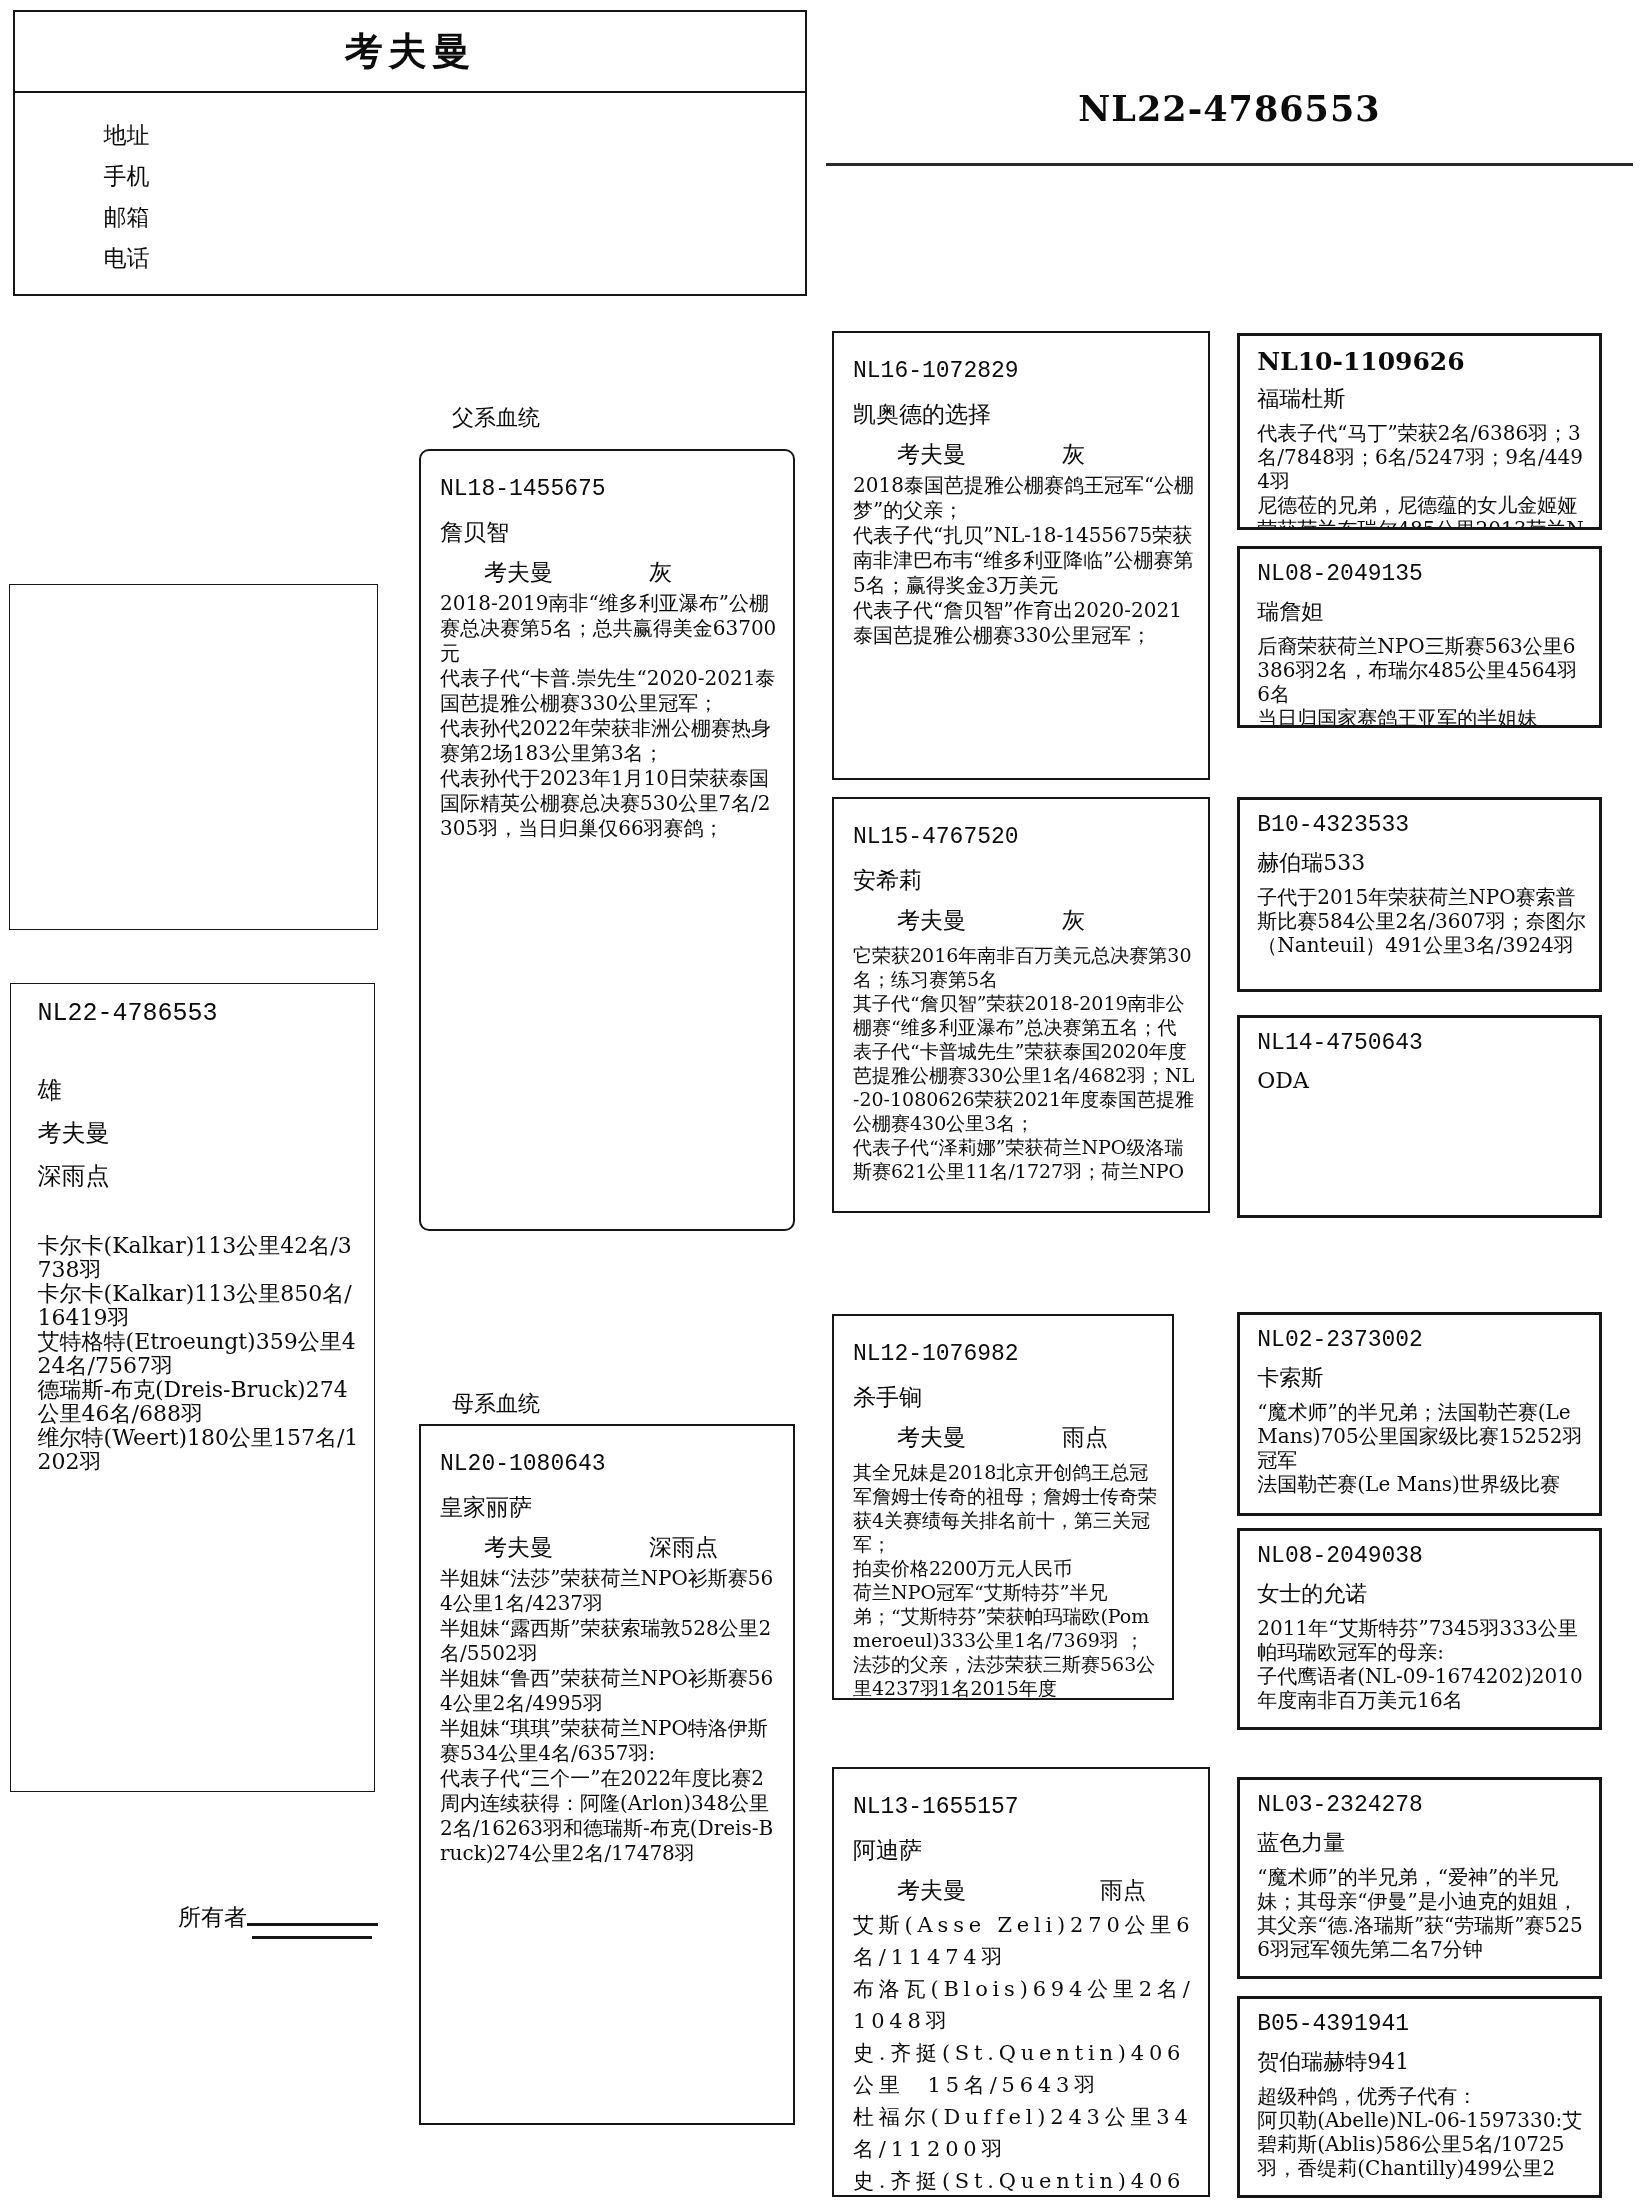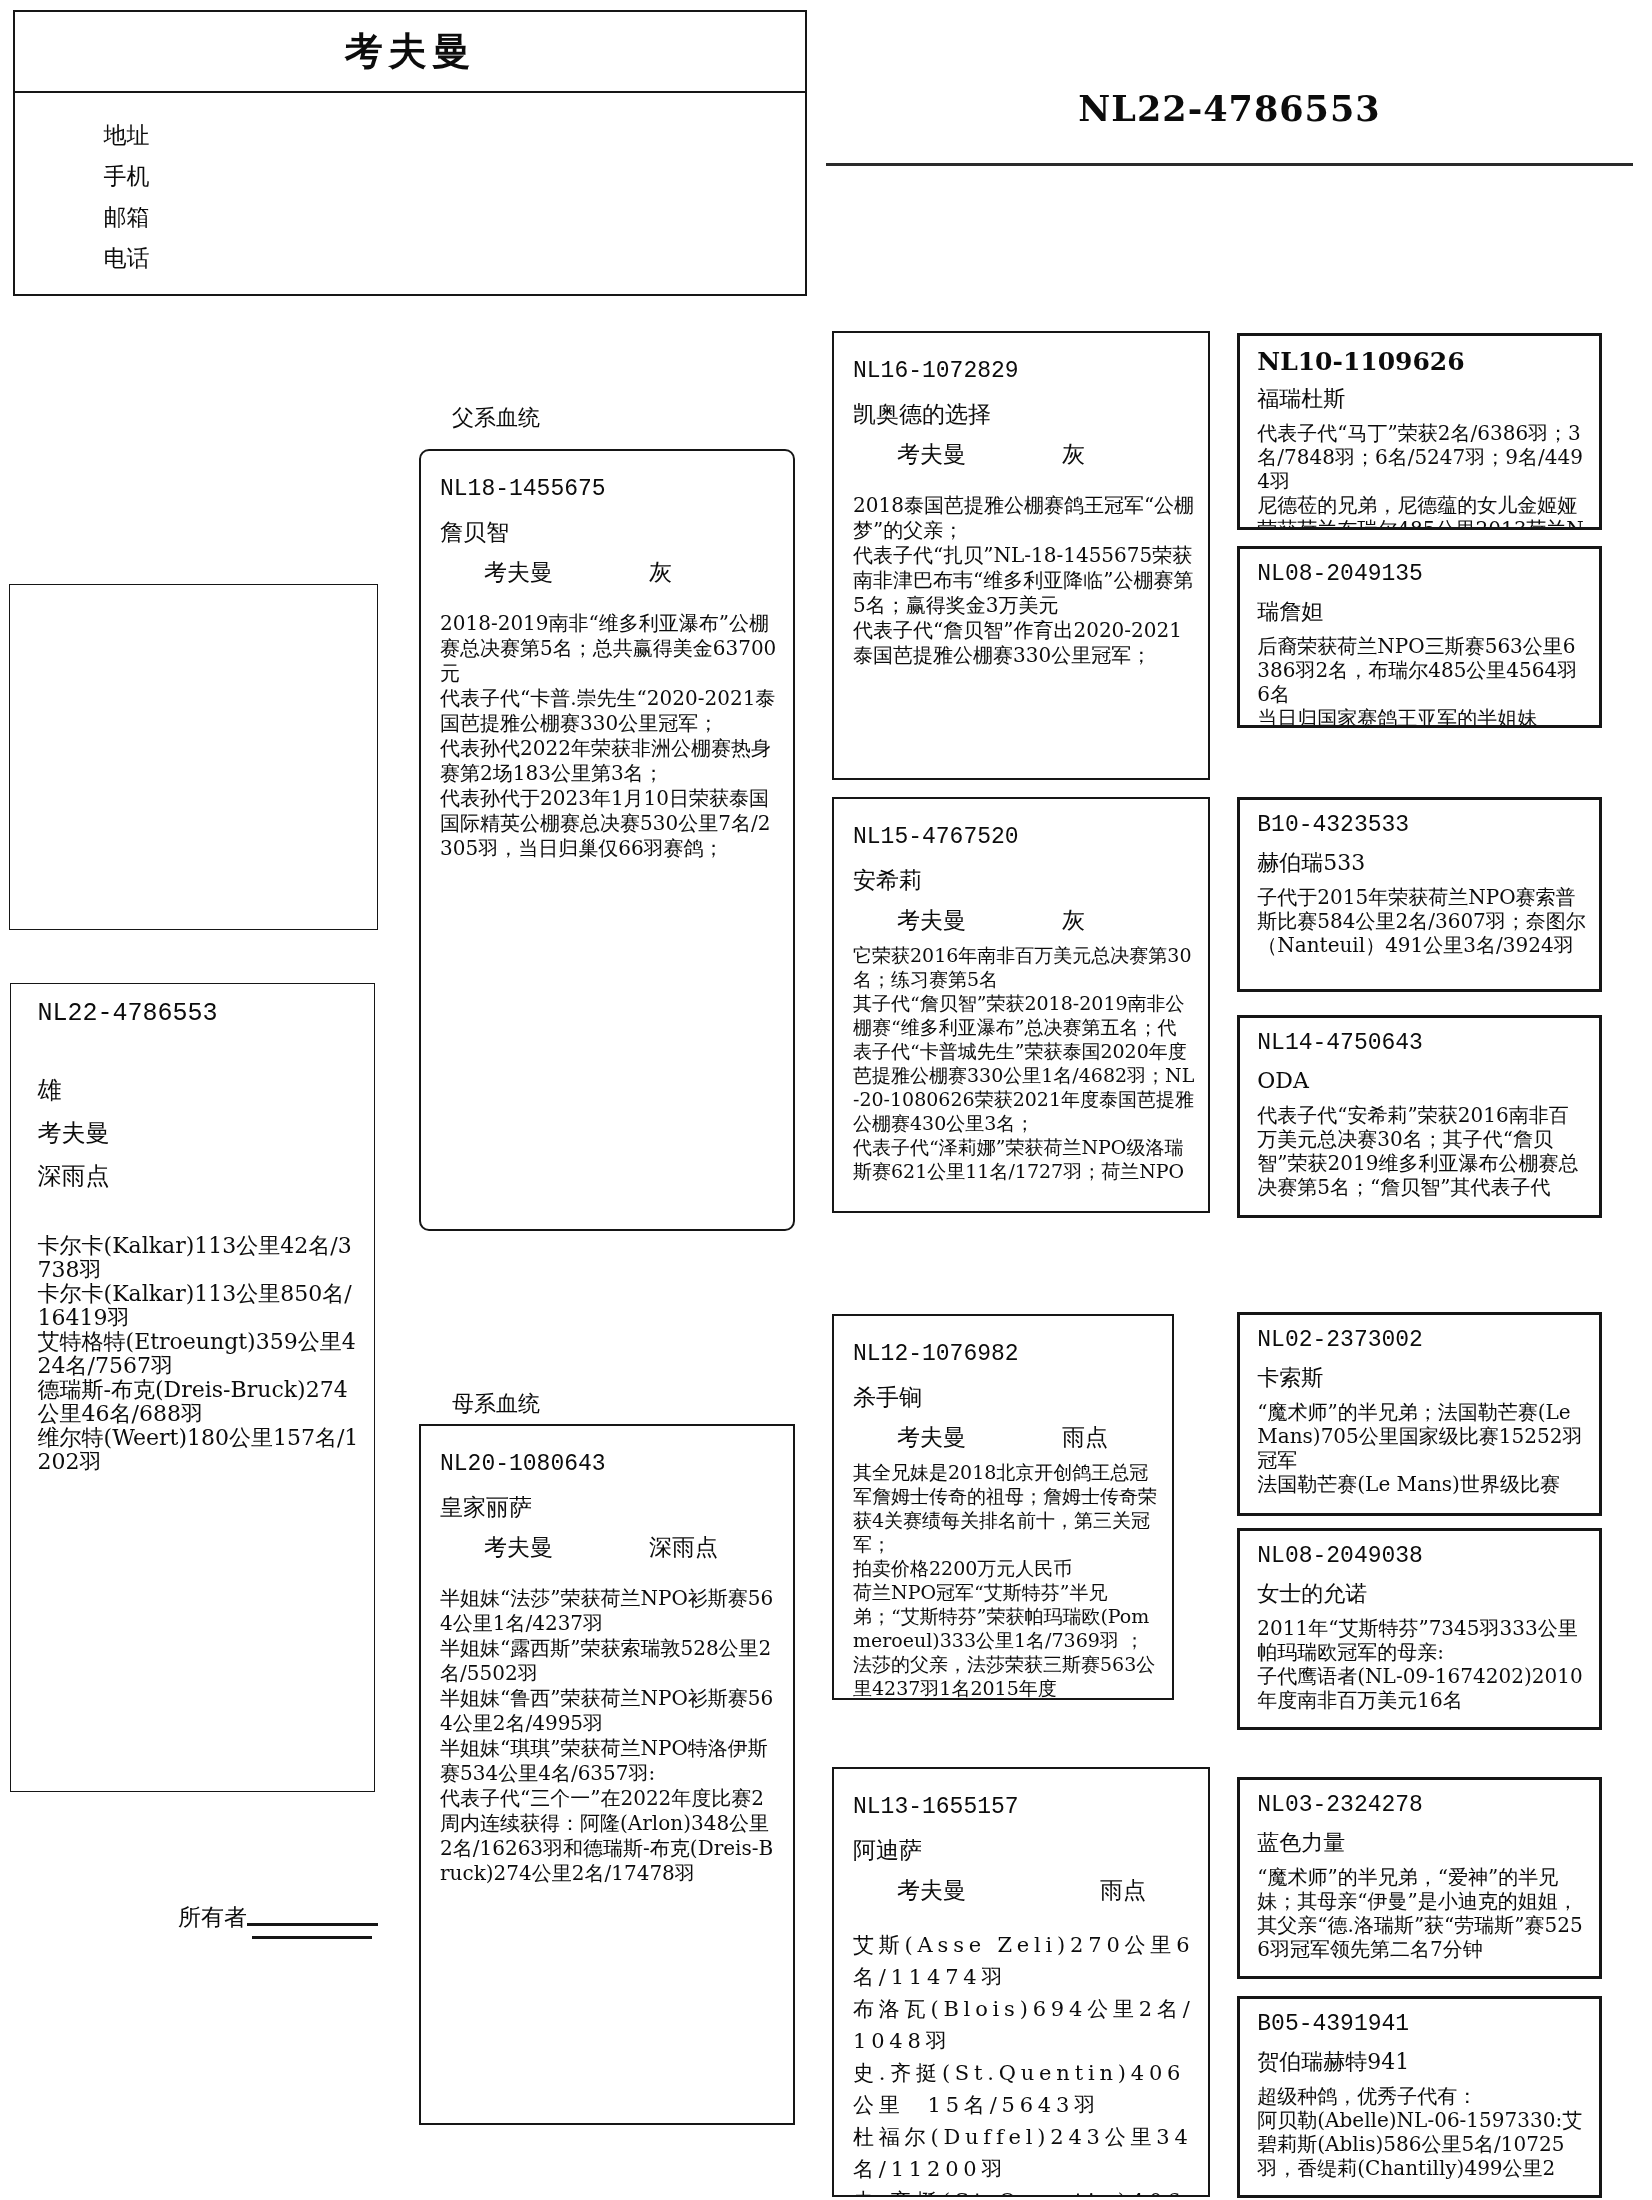--- a/index.html
+++ b/index.html
@@ -19,21 +19,21 @@
   .ring-title{left:826px;top:88px;width:807px;text-align:center;font-size:35px;font-weight:bold;font-family:"DejaVu Serif",serif;letter-spacing:1px;}
   .title-rule{left:826px;top:163px;width:807px;height:2.9px;background:#2a2a2a;}
   
   .pbox{position:absolute;border:2.9px solid #161616;box-sizing:border-box;background:#fff;overflow:hidden;padding:25px 13.4px 0 19px;}
   .ring{font-family:"Liberation Mono",monospace;font-size:23px;line-height:27px;letter-spacing:0px;}
   .ring-bold{font-family:"DejaVu Serif",serif;font-weight:bold;font-size:25px;line-height:27px;}
   .pname{font-size:23px;line-height:25px;margin-top:17px;}
   .strainline{font-size:23px;line-height:25px;margin-top:15.4px;}
   .strain{margin-left:44px;}
   .colorv{margin-left:96px;}
-  .notes{margin-top:26px;font-size:20px;line-height:25px;white-space:pre-wrap;word-break:break-all;}
+  .notes{margin-top:6px;font-size:20px;line-height:25px;white-space:pre-wrap;word-break:break-all;}
   .spaced .notes{letter-spacing:4.8px;line-height:32px;font-size:21px;}
   
   .ggp{border-width:3.8px;padding:11.5px 11.5px 0 17.3px;}
   .ggp .pname{margin-top:11.5px;font-size:22px;}
   .ggp .notes{margin-top:9.6px;line-height:24px;}
   
   .section-label{font-size:22px;}
   
   .photo-box{left:8.6px;top:584px;width:369px;height:346px;border:1.9px solid #161616;box-sizing:border-box;}
   .subject-box{left:9.6px;top:983px;width:365px;height:809px;border:1.9px solid #161616;box-sizing:border-box;padding:15.4px 13.4px 0 27px;overflow:hidden;background:#fff;}
@@ -176,21 +176,20 @@
 
 <div class="pbox ggp" style="left:1237px;top:797px;width:365px;height:195px;">
   <div class="ring">B10-4323533</div>
   <div class="pname">赫伯瑞533</div>
   <div class="notes">子代于2015年荣获荷兰NPO赛索普斯比赛584公里2名/3607羽；奈图尔（Nanteuil）491公里3名/3924羽</div>
 </div>
 
 <div class="pbox ggp" style="left:1237px;top:1015px;width:365px;height:203px;">
   <div class="ring">NL14-4750643</div>
   <div class="pname">ODA</div>
-  <div class="notes">代表子代“安希莉”荣获2016南非百万美元总决赛30名；其子代“詹贝智”荣获2019维多利亚瀑布公棚赛总决赛第5名；“詹贝智”其代表子代</div>
 </div>
 
 <div class="pbox ggp" style="left:1237px;top:1312px;width:365px;height:204px;">
   <div class="ring">NL02-2373002</div>
   <div class="pname">卡索斯</div>
   <div class="notes">“魔术师”的半兄弟；法国勒芒赛(Le Mans)705公里国家级比赛15252羽冠军
 法国勒芒赛(Le Mans)世界级比赛</div>
 </div>
 
 <div class="pbox ggp" style="left:1237px;top:1528px;width:365px;height:202px;">

